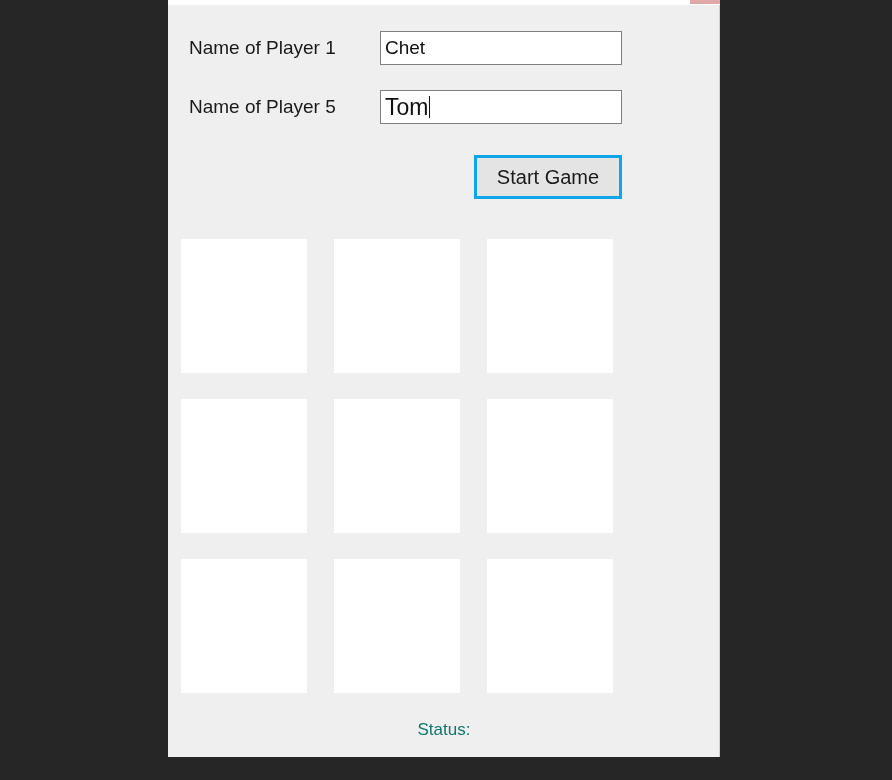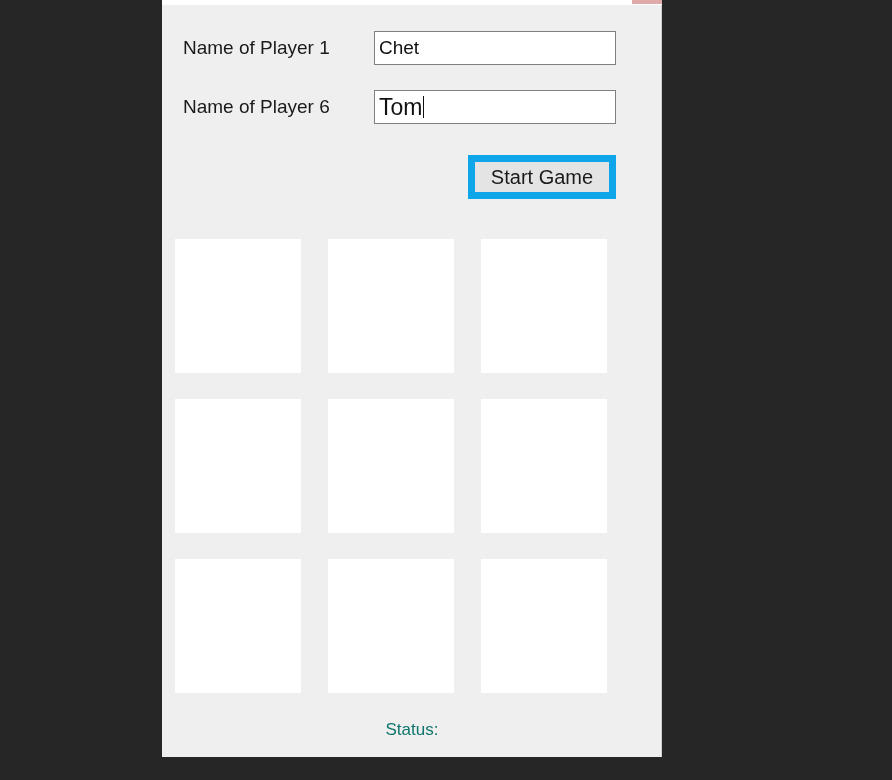--- a/index.html
+++ b/index.html
@@ -11,23 +11,23 @@
     height: 780px;
     background: #262626;
     font-family: "Liberation Sans", sans-serif;
     overflow: hidden;
     position: relative;
   }
 
   
   #app-window {
     position: absolute;
-    left: 162px;
+    left: 168px;
     top: 0px;
-    width: 500px;
+    width: 552px;
     height: 757px;
     background: #efefef;
     box-sizing: border-box;
     overflow: hidden;
   }
 
   
   #title-strip {
     position: absolute;
     left: 0;
@@ -112,21 +112,21 @@
 
   
   #start-game-button {
     position: absolute;
     left: 306px;
     top: 155px;
     width: 148px;
     height: 44px;
     box-sizing: border-box;
     background: #e4e4e4;
-    border: 7px solid #0ea5e9;
+    border: 3px solid #0ea5e9;
     font-family: "Liberation Sans", sans-serif;
     font-size: 20px;
     color: #1a1a1a;
     cursor: pointer;
   }
 
   
   #game-board {
     position: absolute;
     left: 13px;
@@ -174,21 +174,21 @@
   </div>
 
   <div id="window-right-edge"></div>
 
   <div class="form-row" id="row-player1">
     <div class="field-label">Name of Player 1</div>
     <input class="text-input" id="player1-input" type="text" value="Chet" style="">
   </div>
 
   <div class="form-row" id="row-player2">
-    <div class="field-label">Name of Player 6</div>
+    <div class="field-label">Name of Player 5</div>
     <div class="text-input focused" id="player2-input">
       <span class="input-text">Tom</span>
       <span class="caret"></span>
     </div>
   </div>
 
   <button id="start-game-button">Start Game</button>
 
   <div id="game-board">
     <button class="board-cell"></button>

